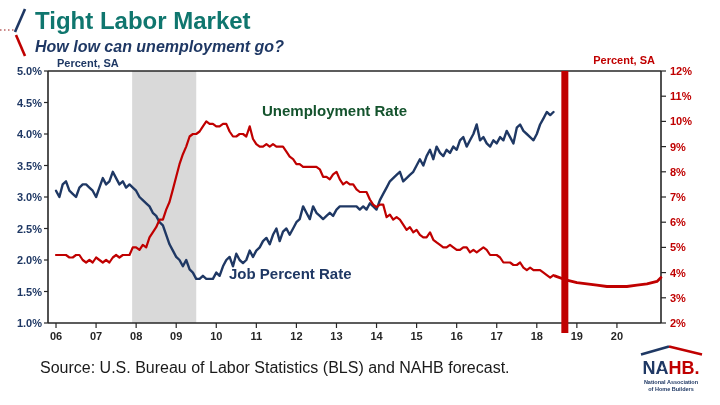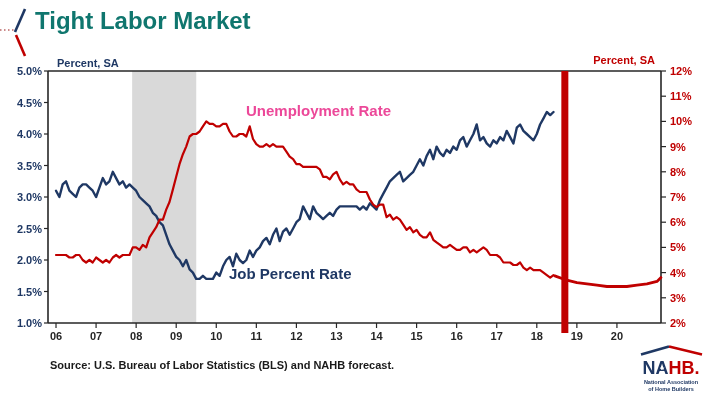--- a/index.html
+++ b/index.html
@@ -19,24 +19,24 @@
   .chart-svg{position:absolute;left:0;top:0;}
   .chart-svg text{font-family:"Liberation Sans",sans-serif;font-weight:bold;}
   .axis-unit-left{
     position:absolute;left:57px;top:57px;font-size:11px;font-weight:bold;color:#1f3864;
   }
   .axis-unit-right{
     position:absolute;left:560px;top:54px;width:95px;text-align:right;
     font-size:11px;font-weight:bold;color:#c00000;
   }
   .anno{position:absolute;font-size:15px;font-weight:bold;white-space:nowrap;}
-  .anno-unemp{left:246px;top:102px;color:#ec4899;}
+  .anno-unemp{left:262px;top:102px;color:#14532d;}
   .anno-jobs{left:229px;top:265px;color:#1f3864;}
   .source-note{
-    position:absolute;left:50px;top:359px;font-size:11px;font-weight:bold;color:#1a1a1a;
+    position:absolute;left:40px;top:359px;font-size:16px;font-weight:normal;color:#1a1a1a;
   }
   .logo{position:absolute;left:636px;top:343px;width:70px;text-align:center;line-height:1;}
   .logo-word{font-size:18px;font-weight:800;letter-spacing:0px;margin-top:0px;position:relative;}
   .logo-na{color:#1f3864;}
   .logo-hb{color:#c00000;}
   .logo-star{
     position:absolute;left:24px;top:7px;font-size:5px;color:#ffffff;pointer-events:none;
   }
   .logo-sub{font-size:5.5px;font-weight:bold;color:#1f3864;margin-top:2px;line-height:1.25;}
 </style>
@@ -127,20 +127,21 @@
       <rect x="561.3431372549071" y="71" width="7" height="262" fill="#c00000"></rect>
     </svg>
 
   <svg class="hdr-mark" width="30" height="56" viewBox="0 0 30 56">
     <line x1="0" y1="26" x2="15" y2="26" stroke="#cc8a8a" stroke-width="2" stroke-dasharray="1.5,2.5"></line>
     <line x1="15" y1="28" x2="25" y2="5" stroke="#1f3864" stroke-width="2.6"></line>
     <line x1="16" y1="31" x2="25" y2="52" stroke="#c00000" stroke-width="2.6"></line>
   </svg>
 
   <div class="page-title">Tight Labor Market</div>
+  <div class="page-subtitle">How low can unemployment go?</div>
 
   <div class="axis-unit-left">Percent, SA</div>
   <div class="axis-unit-right">Percent, SA</div>
 
   <div class="anno anno-unemp">Unemployment Rate</div>
   <div class="anno anno-jobs">Job Percent Rate</div>
 
   <div class="source-note">Source: U.S. Bureau of Labor Statistics (BLS) and NAHB forecast.</div>
 
   <div class="logo">

